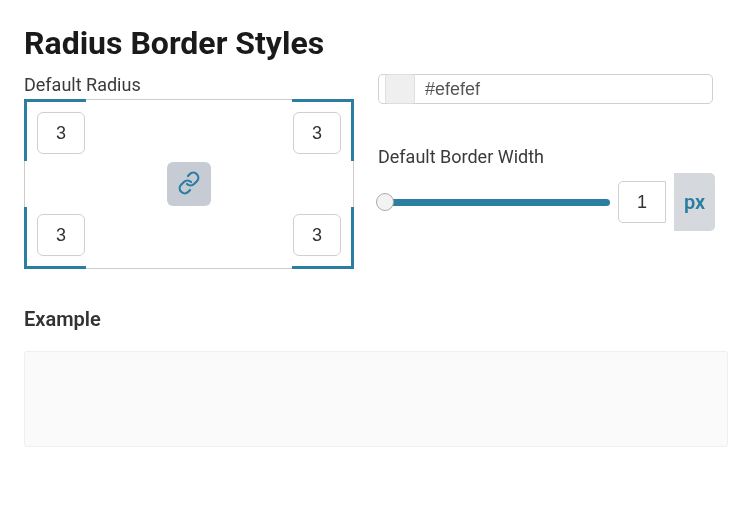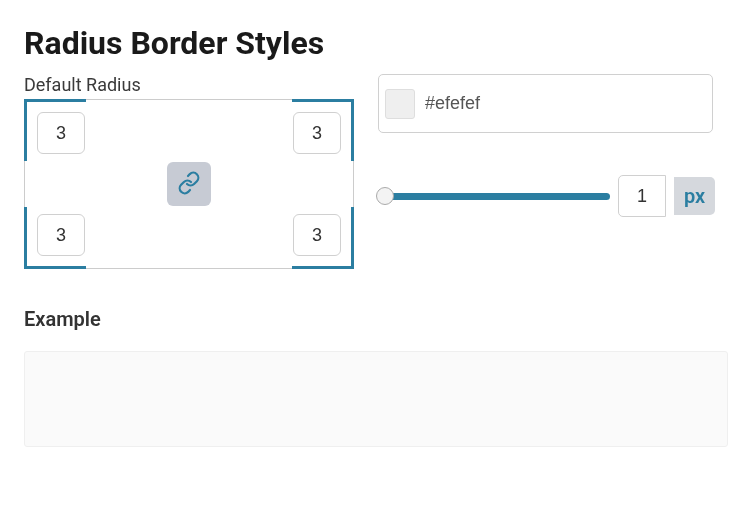--- a/index.html
+++ b/index.html
@@ -72,21 +72,21 @@
       display: flex;
       align-items: center;
       justify-content: center;
       cursor: pointer;
     }
     .link-btn svg { width: 24px; height: 24px; }
     .color-row {
       display: flex;
       align-items: center;
       width: 335px;
-      height: 59px;
+      height: 30px;
       border: 1px solid #d0d0d0;
       border-radius: 5px;
       padding-left: 6px;
       background: #fff;
     }
     .swatch {
       width: 30px; height: 30px;
       background: #efefef;
       border: 1px solid #dedede;
       border-radius: 3px;
@@ -139,21 +139,21 @@
       width: 48px;
       height: 42px;
       border: 1px solid #d0d0d0;
       border-radius: 5px 0 0 5px;
       font-size: 18px;
       text-align: center;
       color: #333;
       background: #fff;
     }
     .unit-badge {
-      height: 38px;
+      height: 58px;
       padding: 0 10px;
       display: flex;
       align-items: center;
       justify-content: center;
       background: #d5d8dd;
       color: #2b7ea1;
       font-size: 20px;
       font-weight: 600;
       border-radius: 0 5px 5px 0;
       cursor: pointer;
@@ -203,20 +203,21 @@
     </div>
   </div>
 
   <div class="col-right">
     <div class="color-row">
       <div class="swatch"></div>
       <input class="color-text" type="text" value="#efefef" style="">
     </div>
 
     <div class="width-group">
+      <span class="field-label">Default Border Width</span>
       <div class="width-row">
         <div class="slider-wrap">
           <div class="slider-track"></div>
           <div class="slider-thumb"></div>
         </div>
         <input class="width-num" type="text" value="1" style="">
         <div class="unit-badge">px</div>
       </div>
     </div>
   </div>

